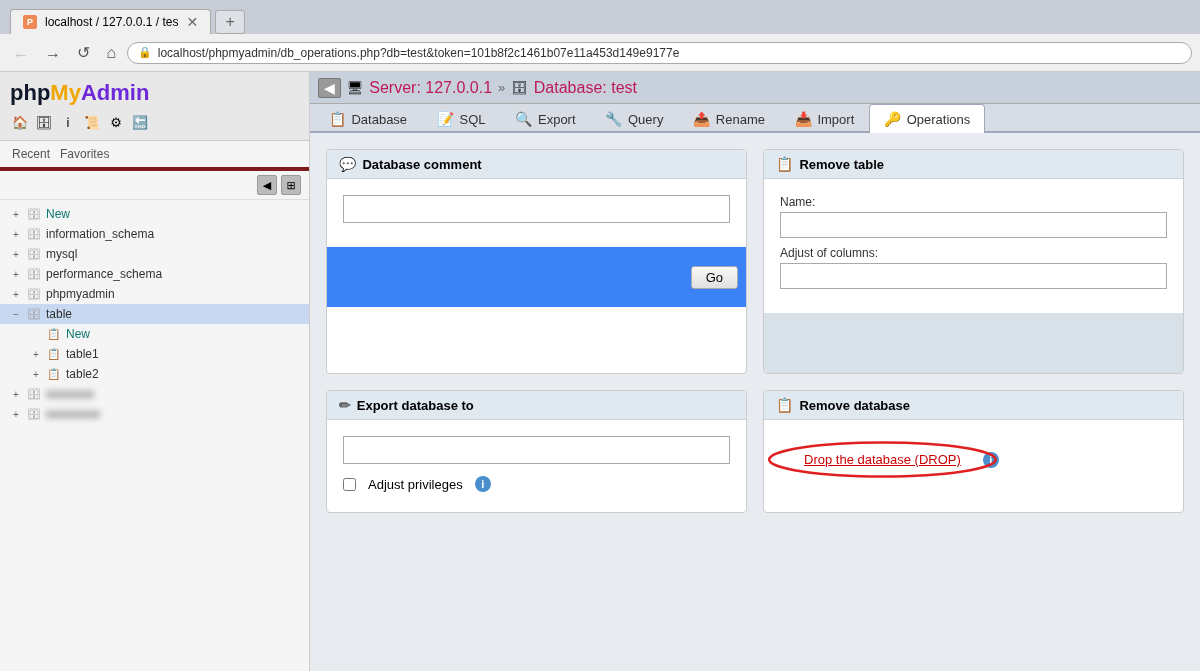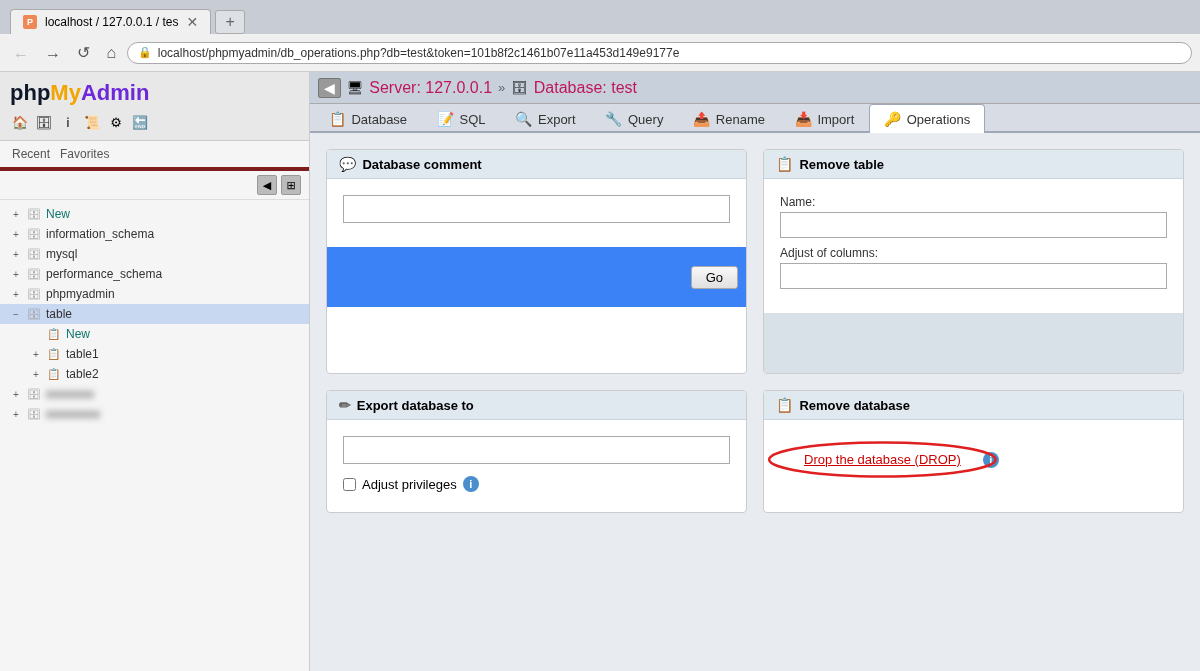--- a/index.html
+++ b/index.html
@@ -374,21 +374,21 @@
       display: flex; align-items: center; justify-content: center;
       font-size: 11px;
       font-weight: bold;
       cursor: pointer;
     }
 
     
     .adjust-row {
       display: flex;
       align-items: center;
-      gap: 6px;
+      gap: 12px;
       padding: 4px 0;
     }
     .checkbox-input { cursor: pointer; }
   </style>
 </head>
 <body>
 
 <div class="browser-chrome">
   <div class="browser-tab-bar">
     <div class="browser-tab">

